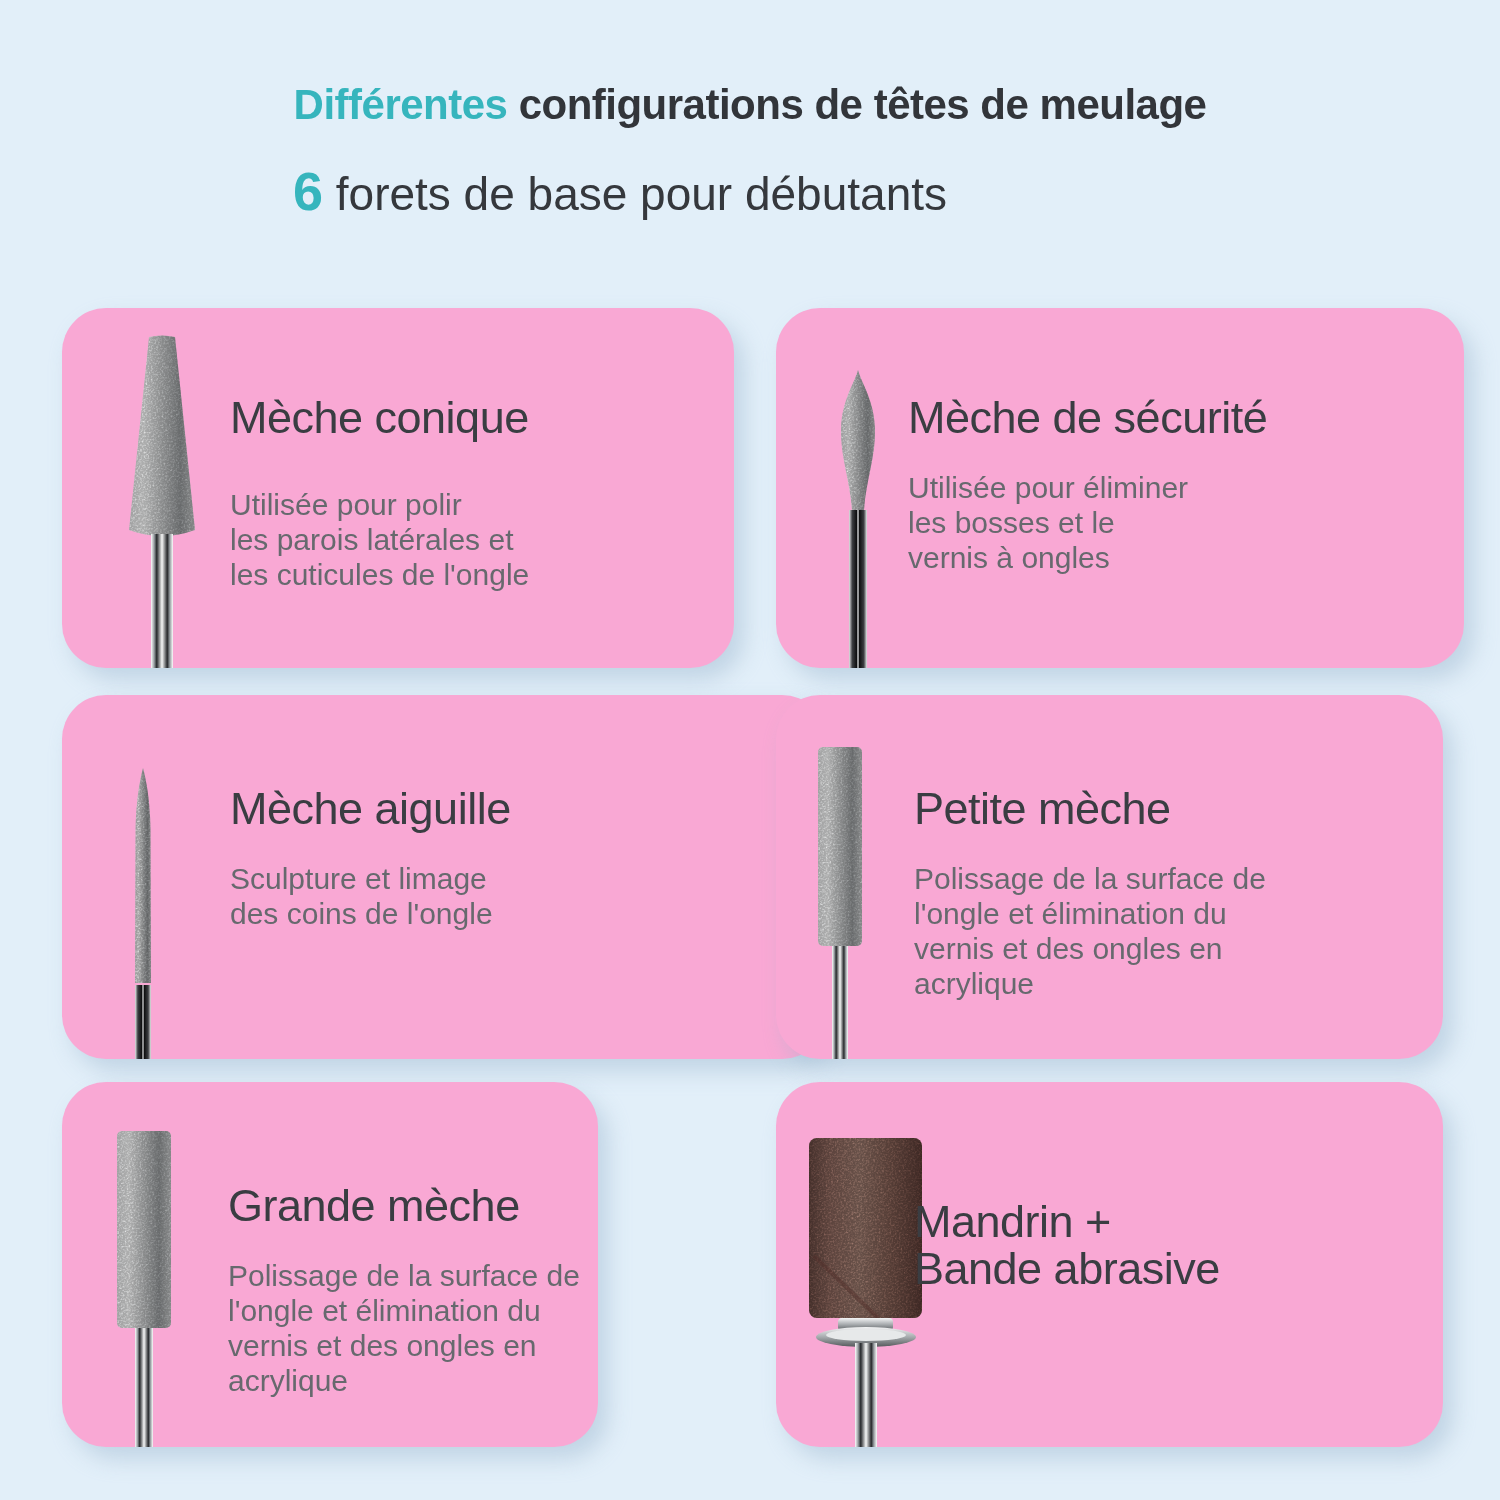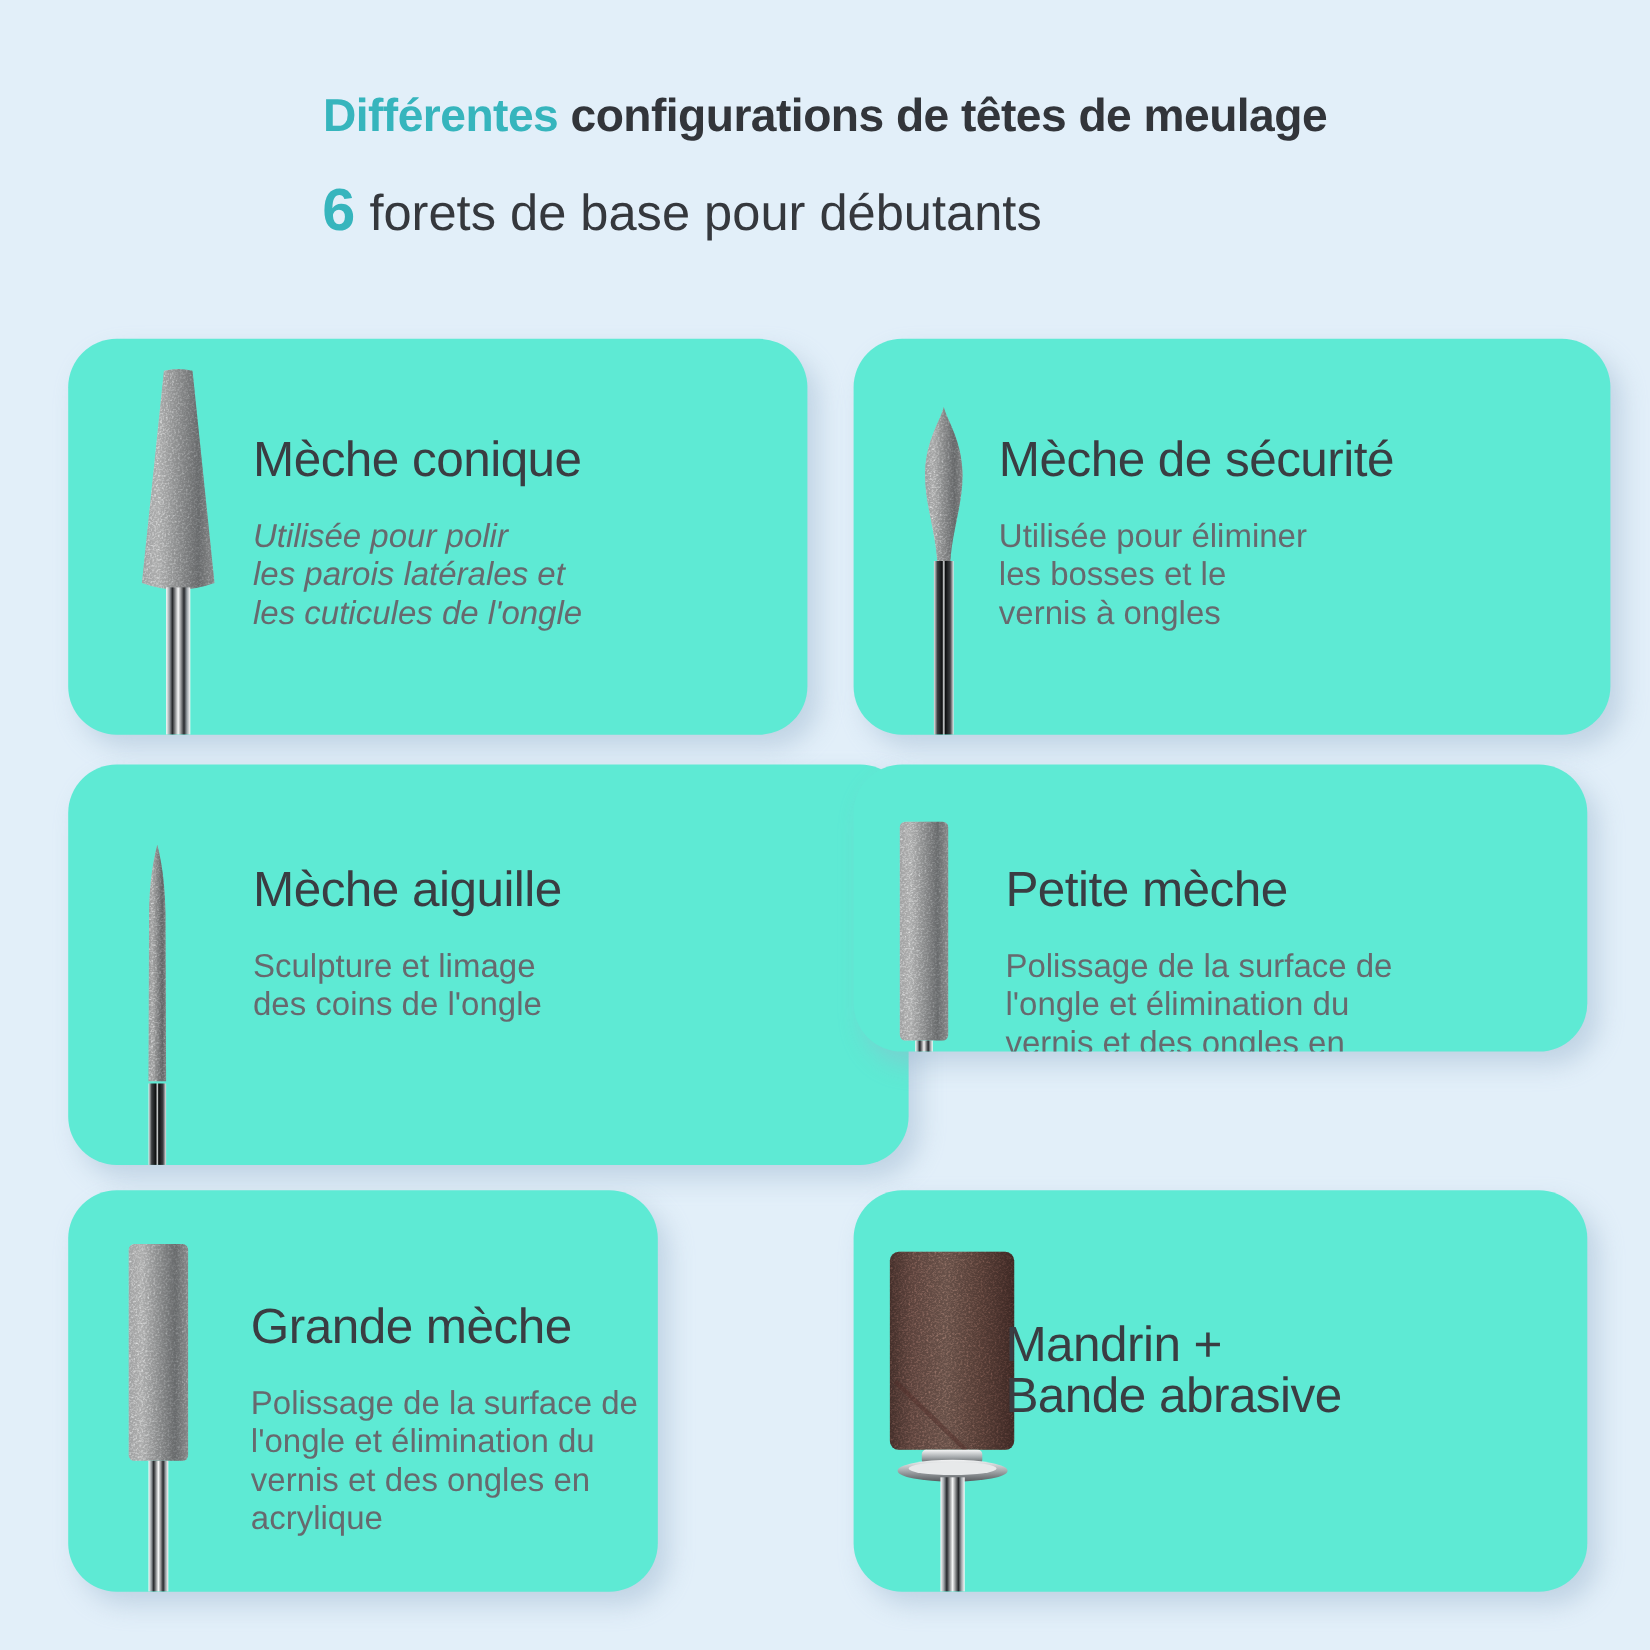--- a/index.html
+++ b/index.html
@@ -19,43 +19,43 @@
   }
   .h1 .accent{color:#36b5bd;}
   .subtitle{
     position:absolute;left:0;top:158px;width:1240px;
     text-align:center;margin:0;color:#35383d;
     font-size:46px;line-height:1.25;white-space:nowrap;
   }
   .subtitle .accent{color:#36b5bd;font-weight:bold;font-size:54px;}
   
   .card{
-    position:absolute;background:#5eead4;border-radius:44px;
+    position:absolute;background:#f9a8d4;border-radius:44px;
     box-shadow:10px 12px 22px rgba(153,179,204,0.45);
     overflow:hidden;
   }
   .c1{left:62px;top:308px;width:672px;height:360px;}
   .c2{left:776px;top:308px;width:667px;height:360px;padding-left:21px;}
   .c3{left:62px;top:695px;width:764px;height:364px;}
-  .c4{left:776px;top:695px;width:667px;height:261px;}
+  .c4{left:776px;top:695px;width:667px;height:364px;}
   .c5{left:62px;top:1082px;width:536px;height:365px;}
   .c6{left:776px;top:1082px;width:667px;height:365px;}
   .bit{position:absolute;display:block;}
   .card-title{
     position:absolute;margin:0;font-weight:normal;
     font-size:45px;line-height:47px;color:#3a3d42;
     letter-spacing:-0.5px;white-space:pre-line;
   }
   .card-desc{
     position:absolute;margin:0;
     font-size:30px;line-height:35px;color:#67696e;
     white-space:pre-line;
   }
   
-  .c1 .card-title{left:168px;top:86px;}  .c1 .card-desc{left:168px;top:162px;font-style:italic;}
+  .c1 .card-title{left:168px;top:86px;}  .c1 .card-desc{left:168px;top:179px;}
   .c2 .card-title{left:132px;top:86px;}  .c2 .card-desc{left:132px;top:162px;}
   .c3 .card-title{left:168px;top:90px;}  .c3 .card-desc{left:168px;top:166px;}
   .c4 .card-title{left:138px;top:90px;}  .c4 .card-desc{left:138px;top:166px;}
   .c5 .card-title{left:166px;top:100px;} .c5 .card-desc{left:166px;top:176px;}
   .c6 .card-title{left:138px;top:116px;}
   
   .c1 .bit{left:66px;top:26px;}
   .c2 .bit{left:62px;top:62px;}
   .c3 .bit{left:70px;top:73px;}
   .c4 .bit{left:41px;top:51px;}

